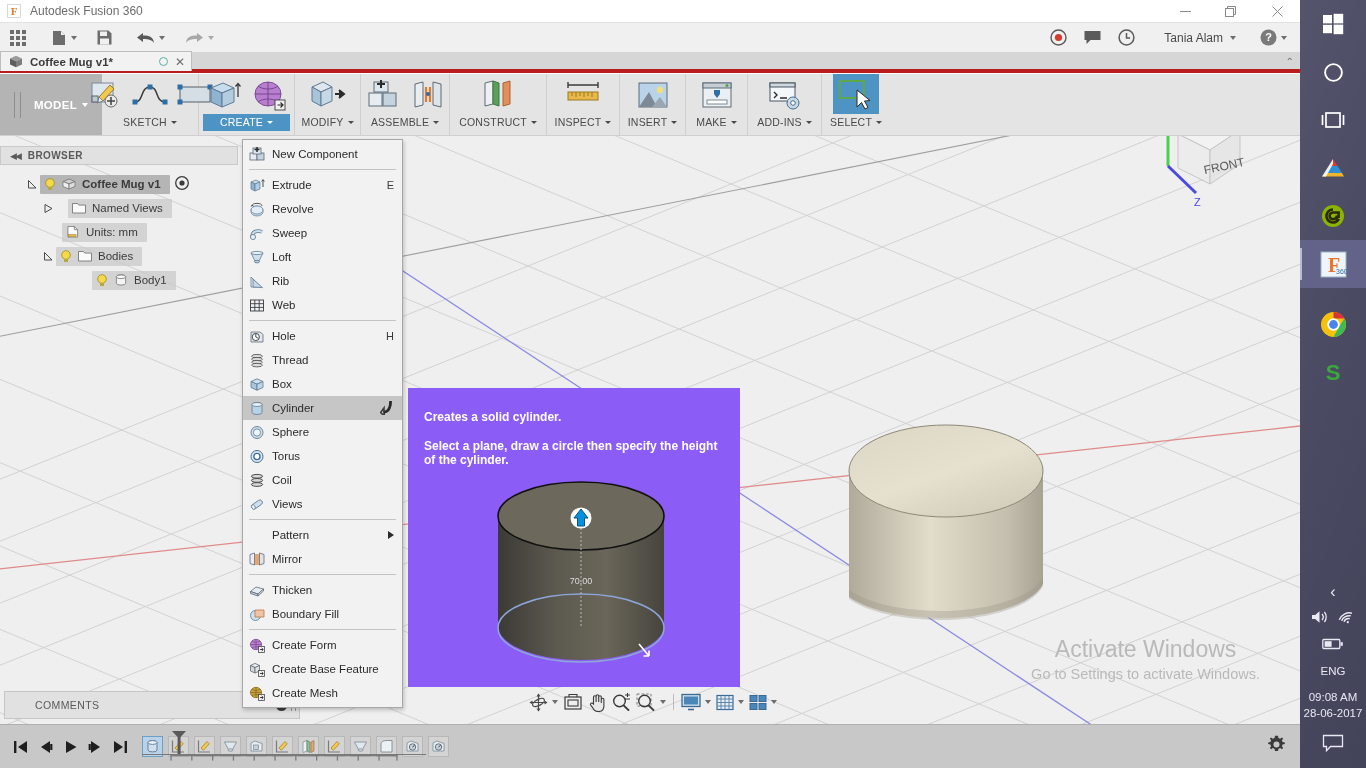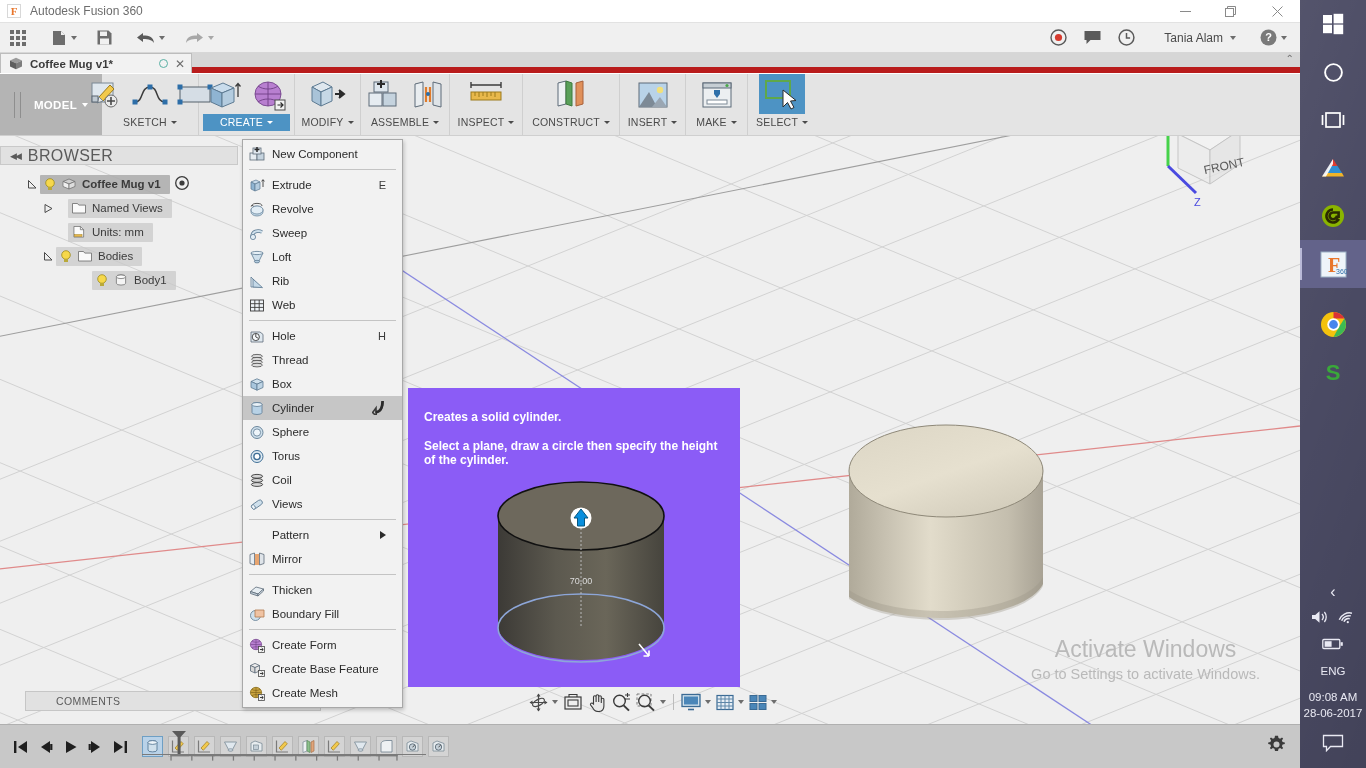--- a/index.html
+++ b/index.html
@@ -41,22 +41,22 @@
   .grid9 { display:grid; grid-template-columns:repeat(3,4px); grid-template-rows:repeat(3,4px); gap:2px; }
   .grid9 i { background:#6d6d6d; display:block; }
   .caret { width:0;height:0;border-left:3.5px solid transparent;border-right:3.5px solid transparent;border-top:4px solid #6d6d6d; margin-left:4px;}
   .qab-right { margin-left:auto; display:flex; align-items:center; padding-right:6px; gap:2px; }
   .icon-btn { width:32px; height:30px; display:flex; align-items:center; justify-content:center; }
   .username { font-size:12px; color:#4a4a4a; padding:0 3px; }
 
   
   .tabrow {
     position:absolute; left:0; top:53px; width:1300px; height:20px;
-    background:#d6d6d6; border-bottom:6px solid #b91c1c;
-    display:flex; align-items:flex-start;
+    background:#d6d6d6; border-bottom:4px solid #b91c1c;
+    display:flex; align-items:center;
   }
   .doctab {
     height:20px; background:#f2f2f2; border:1px solid #bdbdbd; border-bottom:none;
     display:flex; align-items:center; padding:0 6px 0 8px; gap:7px; min-width:192px;
   }
   .doctab .cube { width:14px; height:13px; }
   .doctab .lbl { font-size:11.5px; font-weight:bold; color:#3b3b3b; flex:1; }
   .tab-dot { width:9px; height:9px; border:1.4px solid #59b0a4; border-radius:50%; }
   .tab-x { font-size:12px; color:#6d6d6d; line-height:1; }
   .tabrow-collapse { margin-left:auto; padding-right:6px; color:#6d6d6d; font-size:10px; }
@@ -103,56 +103,56 @@
 
   
   .viewcube { position:absolute; right:40px; top:-48px; width:120px; height:120px; }
 
   
   .browser-hdr {
     position:absolute; left:0; top:146px; width:238px; height:19px;
     background:#e1e1e1; border:1px solid #c9c9c9;
     display:flex; align-items:center; gap:8px; padding-left:9px;
   }
-  .browser-hdr .lbl { font-size:16px; color:#5a5a5a; letter-spacing:.4px; }
+  .browser-hdr .lbl { font-size:10px; color:#5a5a5a; letter-spacing:.4px;font-weight:bold; }
   .tree { position:absolute; left:0; top:172px; width:240px; }
   .trow { height:24px; display:flex; align-items:center; font-size:11.5px; color:#3b3b3b; }
   .trow .pill { display:flex; align-items:center; gap:6px; background:rgba(200,200,200,.72); height:19px; padding:0 9px 0 4px; border-radius:1px;}
   .trow.sel .pill { background:rgba(170,170,170,.85); font-weight:bold; }
   .tri { width:12px; display:flex; justify-content:center; margin-right:2px; }
   .bulb { width:12px; height:13px; }
   .folder { width:14px; height:12px; }
 
   
   .menu {
     position:absolute; left:242px; top:139px; width:161px;
     background:#f2f2f2; border:1px solid #a8a8a8; z-index:40;
     box-shadow:1px 2px 4px rgba(0,0,0,.22);
     padding:2px 0;
   }
-  .mi { height:24px; display:flex; align-items:center; padding:0 16px 0 5px; font-size:11.5px; color:#2b2b2b; gap:7px;justify-content:space-between; }
+  .mi { height:24px; display:flex; align-items:center; padding:0 8px 0 5px; font-size:11.5px; color:#2b2b2b; gap:7px;justify-content:space-between; }
   .mi.hl { background:#c6c6c6; }
   .mi .mico { width:17px; height:16px; flex:0 0 17px; display:flex; align-items:center; justify-content:center; }
   .mi .mtxt { flex:1; }
   .mi .msc { color:#3b3b3b; font-size:11px; }
   .msep { height:1px; background:#c4c4c4; margin:3px 6px; }
   .subarrow { width:0;height:0;border-top:4.5px solid transparent;border-bottom:4.5px solid transparent;border-left:6px solid #2b2b2b;}
 
   
   .tooltip {
     position:absolute; left:408px; top:388px; width:332px; height:299px;
     background:#8b5cf6; z-index:50; padding:22px 20px 0 16px; color:#ffffff;
   }
   .tt-h { font-size:12px; font-weight:bold; }
   .tt-b { font-size:12px; font-weight:bold; margin-top:16px; line-height:1.16; }
   .tt-img { position:absolute; left:78px; top:88px; width:190px; height:195px; }
 
   
   .comments {
-    position:absolute; left:25px; top:691px; width:296px; height:20px;
+    position:absolute; left:4px; top:691px; width:296px; height:28px;
     background:#e1e1e1; border:1px solid #c6c6c6; display:flex; align-items:center;
     padding:0 3px 0 30px; z-index:30;
   }
   .comments .lbl { font-size:10.5px; color:#5a5a5a; letter-spacing:.4px; flex:1; }
   .plusc { width:11px;height:11px;border-radius:50%;background:#3d3d3d;color:#fff;font-size:9px;
            display:flex;align-items:center;justify-content:center; line-height:1;}
   .cgrip { width:5px; height:12px; border-left:1px solid #9a9a9a; border-right:1px solid #9a9a9a; margin-left:4px;}
 
   
   .navbar {
@@ -410,48 +410,48 @@
             <circle cx="17" cy="15" r="2" fill="#2b6da8"></circle>
           </svg>
         </div>
       </div>
       <div class="panel-lbl">
         <span>ASSEMBLE</span>
         <span class="caret-sm"></span>
       </div>
     </div>
 
+    <div class="panel" style="width:97px">
+      <div class="panel-icons">
+        <div class="tool">
+          <svg width="38" height="32" viewBox="0 0 38 32">
+            <path d="M6 4 L14 2 V25 L6 27 Z" fill="#eef1f3" stroke="#5d6b78"></path>
+            <path d="M14 2 L20 4 V27 L14 25 Z" fill="#5aa05a" stroke="#3c7a3c"></path>
+            <path d="M24 4 L31 2 V25 L24 27 Z" fill="#e0905a" stroke="#a8613a"></path>
+          </svg>
+        </div>
+      </div>
+      <div class="panel-lbl">
+        <span>CONSTRUCT</span>
+        <span class="caret-sm"></span>
+      </div>
+    </div>
+
     <div class="panel" style="width:73px">
       <div class="panel-icons">
         <div class="tool">
           <svg width="38" height="32" viewBox="0 0 38 32">
             <path d="M4 6 h30 M4 3 v6 M34 3 v6" stroke="#3b3b3b" stroke-width="1.4" fill="none"></path>
             <rect x="4" y="13" width="30" height="8" fill="#e8b84b" stroke="#9c7a1c"></rect>
             <path d="M8 13 v4 M12 13 v5 M16 13 v4 M20 13 v5 M24 13 v4 M28 13 v5" stroke="#9c7a1c" stroke-width="1"></path>
           </svg>
         </div>
       </div>
       <div class="panel-lbl">
         <span>INSPECT</span>
-        <span class="caret-sm"></span>
-      </div>
-    </div>
-
-    <div class="panel" style="width:97px">
-      <div class="panel-icons">
-        <div class="tool">
-          <svg width="38" height="32" viewBox="0 0 38 32">
-            <path d="M6 4 L14 2 V25 L6 27 Z" fill="#eef1f3" stroke="#5d6b78"></path>
-            <path d="M14 2 L20 4 V27 L14 25 Z" fill="#5aa05a" stroke="#3c7a3c"></path>
-            <path d="M24 4 L31 2 V25 L24 27 Z" fill="#e0905a" stroke="#a8613a"></path>
-          </svg>
-        </div>
-      </div>
-      <div class="panel-lbl">
-        <span>CONSTRUCT</span>
         <span class="caret-sm"></span>
       </div>
     </div>
 
     <div class="panel" style="width:66px">
       <div class="panel-icons">
         <div class="tool">
           <svg width="34" height="32" viewBox="0 0 34 32">
             <rect x="3" y="4" width="28" height="24" fill="#b9d3e8" stroke="#5d6b78"></rect>
             <circle cx="24" cy="11" r="3.2" fill="#f2e07a"></circle>
@@ -477,20 +477,37 @@
             <rect x="7" y="21" width="20" height="4" fill="#ffffff" stroke="#7d8a96"></rect>
           </svg>
         </div>
       </div>
       <div class="panel-lbl">
         <span>MAKE</span>
         <span class="caret-sm"></span>
       </div>
     </div>
 
+    <div class="panel" style="width:74px">
+      <div class="panel-icons">
+        <div class="tool">
+          <svg width="36" height="32" viewBox="0 0 36 32">
+            <rect x="3" y="4" width="25" height="18" fill="#f4f7f9" stroke="#4a5560"></rect>
+            <rect x="3" y="4" width="25" height="4" fill="#cfd8de" stroke="#4a5560"></rect>
+            <path d="M7 13 l3 3 l-3 3 M13 19 h7" stroke="#2b2b2b" stroke-width="1.4" fill="none"></path>
+            <circle cx="26" cy="24" r="6" fill="#cfd8de" stroke="#3c6f9c"></circle>
+            <circle cx="26" cy="24" r="2.3" fill="#ffffff" stroke="#3c6f9c"></circle>
+          </svg>
+        </div>
+      </div>
+      <div class="panel-lbl">
+        <span>ADD-INS</span>
+        <span class="caret-sm"></span>
+      </div>
+    </div>
 
     <div class="panel" style="width:68px; border-right:none">
       <div class="panel-icons">
         <div class="tool sel" style="width:46px;height:40px">
           <svg width="40" height="34" viewBox="0 0 40 34">
             <rect x="4" y="4" width="24" height="17" fill="none" stroke="#5fa84a" stroke-width="2"></rect>
             <path d="M21 13 L21 30 L25.5 25.5 L29 32 L32 30.5 L28.5 24 L34 23.5 Z" fill="#ffffff" stroke="#2b2b2b" stroke-width="1"></path>
           </svg>
         </div>
       </div>
@@ -646,21 +663,21 @@
       </span>
       <span class="pill" style="margin-left:12px">
         <svg class="folder" viewBox="0 0 14 12">
           <path d="M0.5 1.5 h5 l1.3 1.6 h6.7 V11 H0.5 Z" fill="#fafafa" stroke="#6a6a6a" stroke-width=".8"></path>
         </svg>
         <span>Named Views</span>
       </span>
     </div>
 
     <div class="trow" style="padding-left:54px">
-      <span class="pill" style="margin-left:14px">
+      <span class="pill" style="margin-left:8px">
         <svg class="folder" viewBox="0 0 14 13">
           <path d="M1.5 0.5 h7 l3.5 3.5 V12 H1.5 Z" fill="#fcfcfc" stroke="#6a6a6a" stroke-width=".8"></path>
           <path d="M8.5 0.5 v3.5 h3.5" fill="none" stroke="#6a6a6a" stroke-width=".8"></path>
           <rect x="1.8" y="9.2" width="8.5" height="2.2" fill="#e8b84b" stroke="#9c7a1c" stroke-width=".5"></rect>
         </svg>
         <span>Units: mm</span>
       </span>
     </div>
 
 

